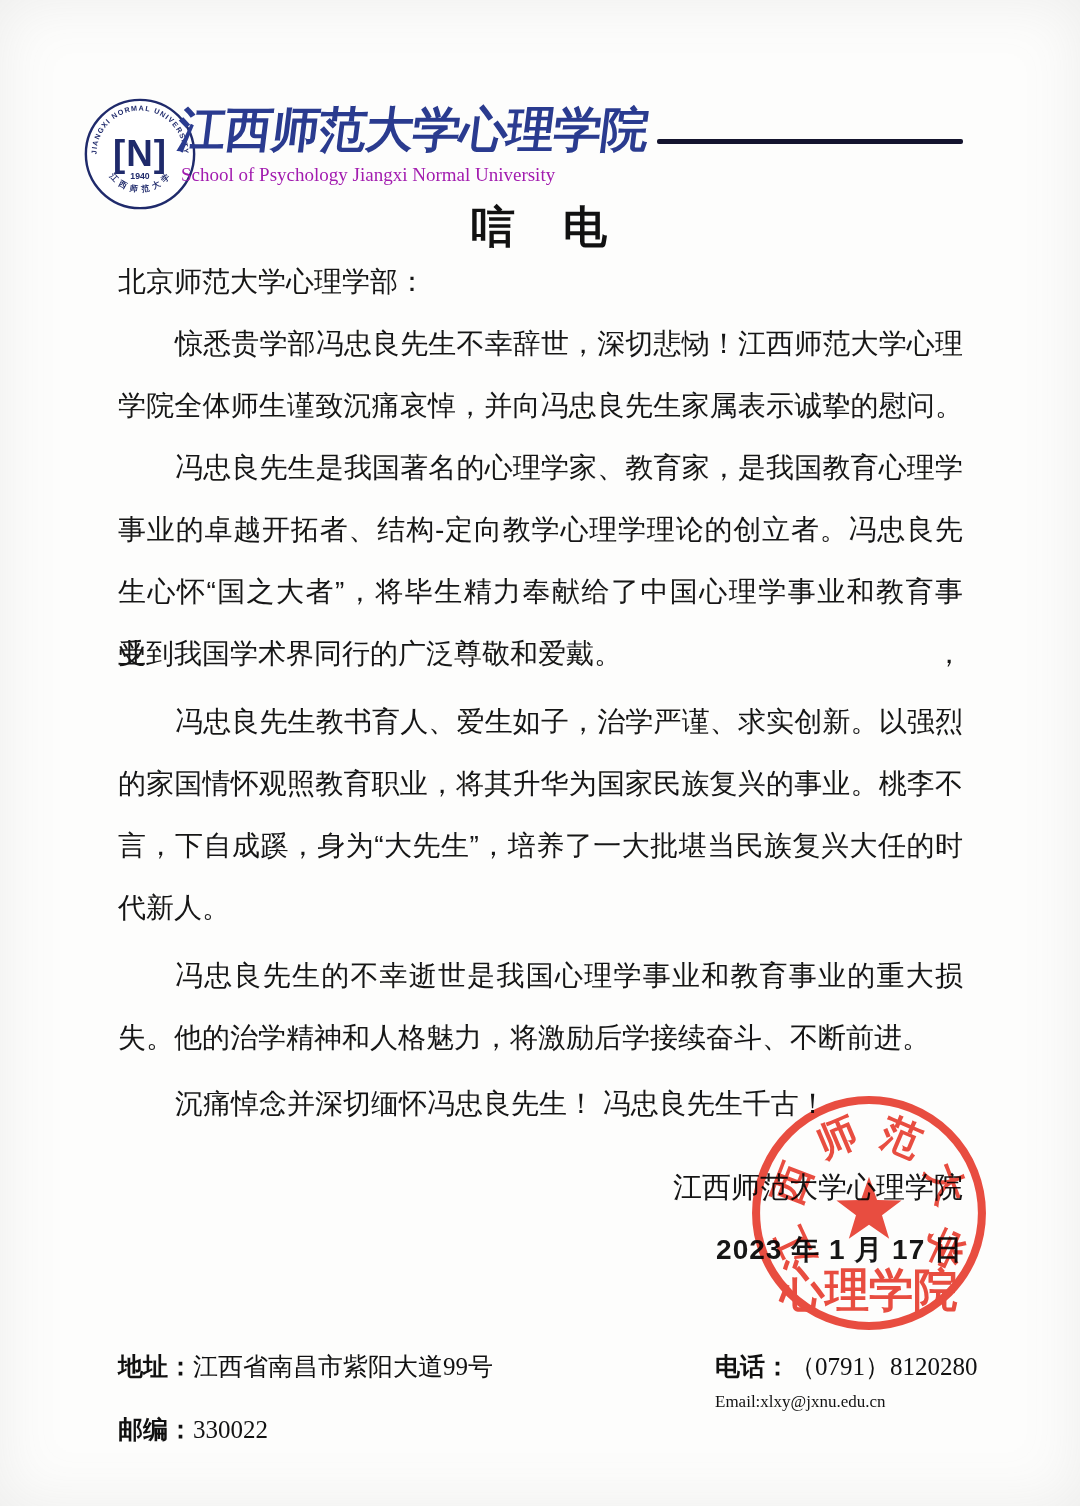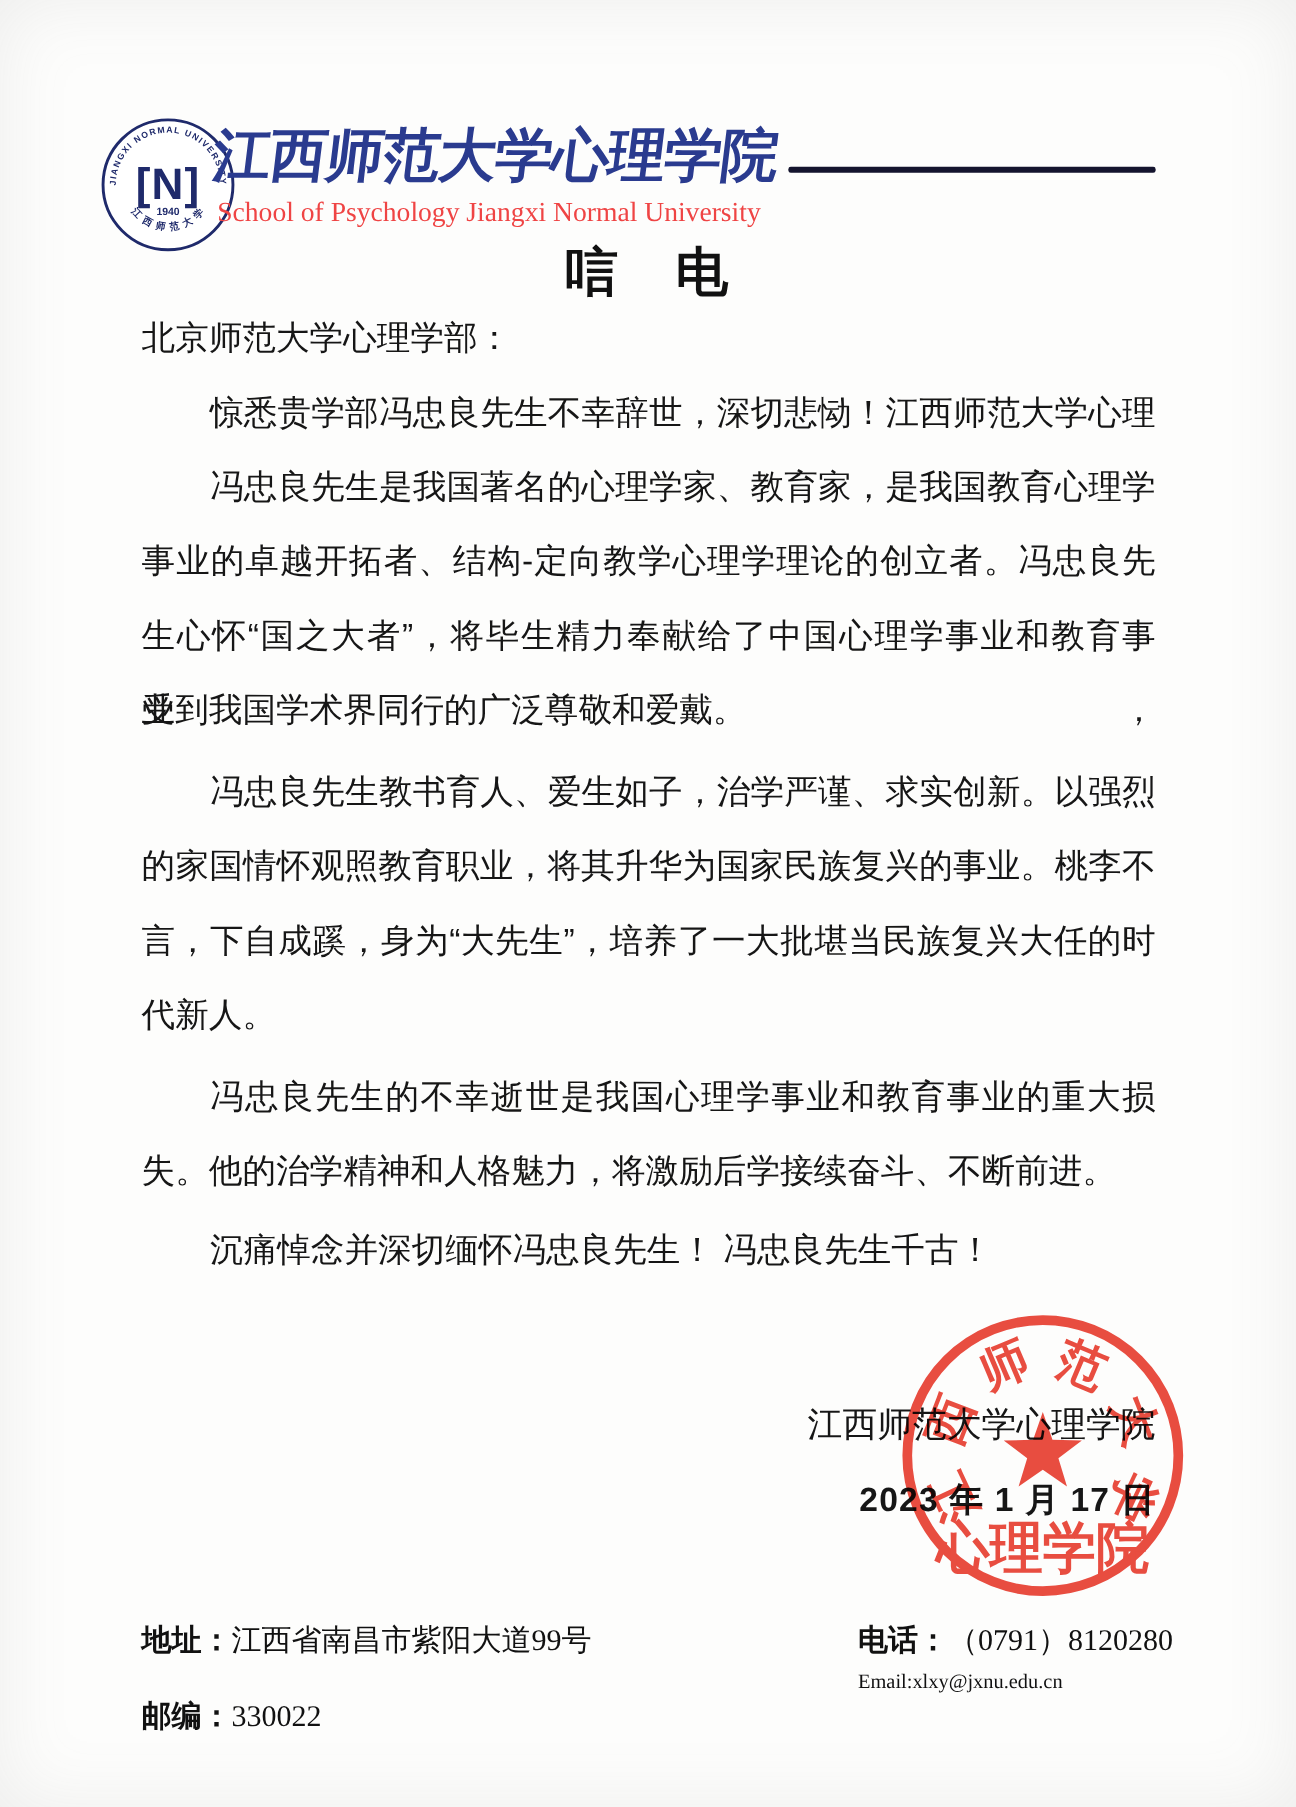--- a/index.html
+++ b/index.html
@@ -18,21 +18,21 @@
   
   .logo{position:absolute;left:82px;top:96px;width:116px;height:116px;}
   .org-cn{
     position:absolute;left:178px;top:98px;width:500px;
     font-size:48px;font-weight:900;color:#2a3b8f;
     transform:skewX(-7deg);letter-spacing:-1px;white-space:nowrap;
   }
   .org-en{
     position:absolute;left:181px;top:164px;width:520px;
     font-family:"Liberation Serif","DejaVu Serif",serif;
-    font-size:23px;color:#ef4444;white-space:nowrap;
+    font-size:19px;color:#a21caf;white-space:nowrap;
   }
   .header-rule{
     position:absolute;left:657px;top:139px;width:306px;height:5px;
     background:#14142e;border-radius:2px;
   }
   
   .doc-title{
     position:absolute;left:0;top:198px;width:1080px;
     text-align:center;font-size:44px;font-weight:700;color:#111;
     letter-spacing:2px;
@@ -93,20 +93,21 @@
 
   <div class="org-cn">江西师范大学心理学院</div>
   <div class="org-en">School of Psychology Jiangxi Normal University</div>
   <div class="header-rule"></div>
 
   <div class="doc-title">唁　电</div>
 
   <main class="body-block">
     <div class="line">北京师范大学心理学部：</div>
     <div class="line j ind">惊悉贵学部冯忠良先生不幸辞世，深切悲恸！江西师范大学心理</div>
+    <div class="line j">学院全体师生谨致沉痛哀悼，并向冯忠良先生家属表示诚挚的慰问。</div>
     <div class="line j ind">冯忠良先生是我国著名的心理学家、教育家，是我国教育心理学</div>
     <div class="line j">事业的卓越开拓者、结构-定向教学心理学理论的创立者。冯忠良先</div>
     <div class="line j">生心怀“国之大者”，将毕生精力奉献给了中国心理学事业和教育事业，</div>
     <div class="line">受到我国学术界同行的广泛尊敬和爱戴。</div>
     <div class="line j ind gap6">冯忠良先生教书育人、爱生如子，治学严谨、求实创新。以强烈</div>
     <div class="line j">的家国情怀观照教育职业，将其升华为国家民族复兴的事业。桃李不</div>
     <div class="line j">言，下自成蹊，身为“大先生”，培养了一大批堪当民族复兴大任的时</div>
     <div class="line">代新人。</div>
     <div class="line j ind gap6">冯忠良先生的不幸逝世是我国心理学事业和教育事业的重大损</div>
     <div class="line">失。他的治学精神和人格魅力，将激励后学接续奋斗、不断前进。</div>

